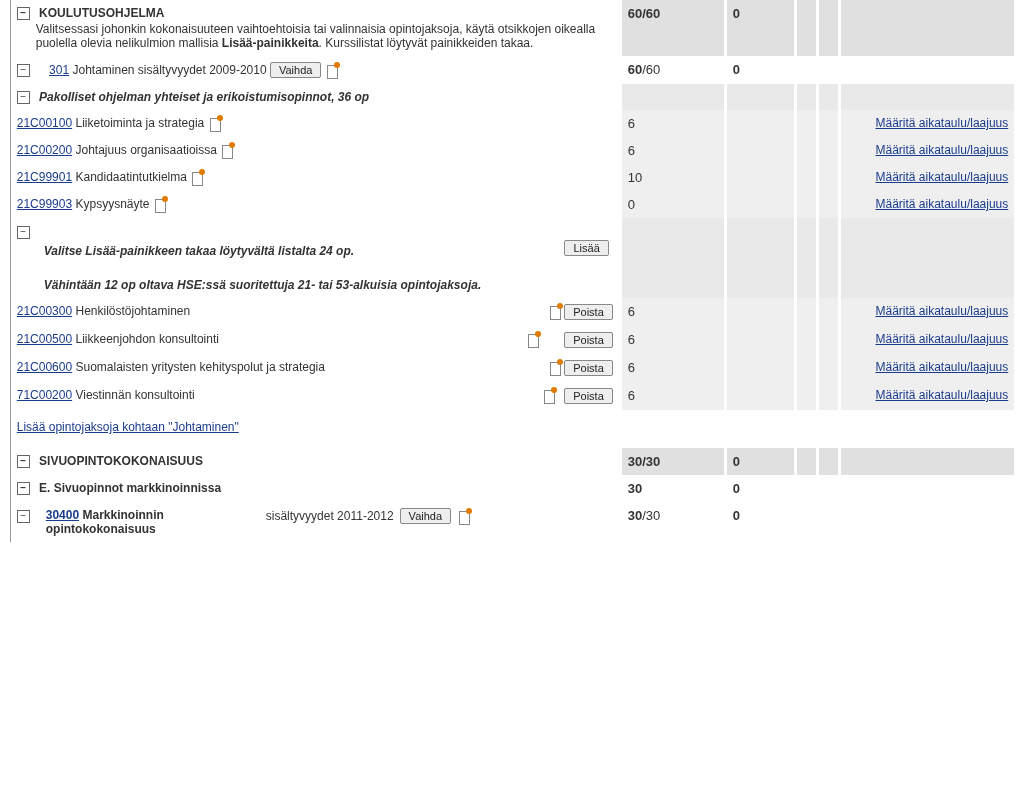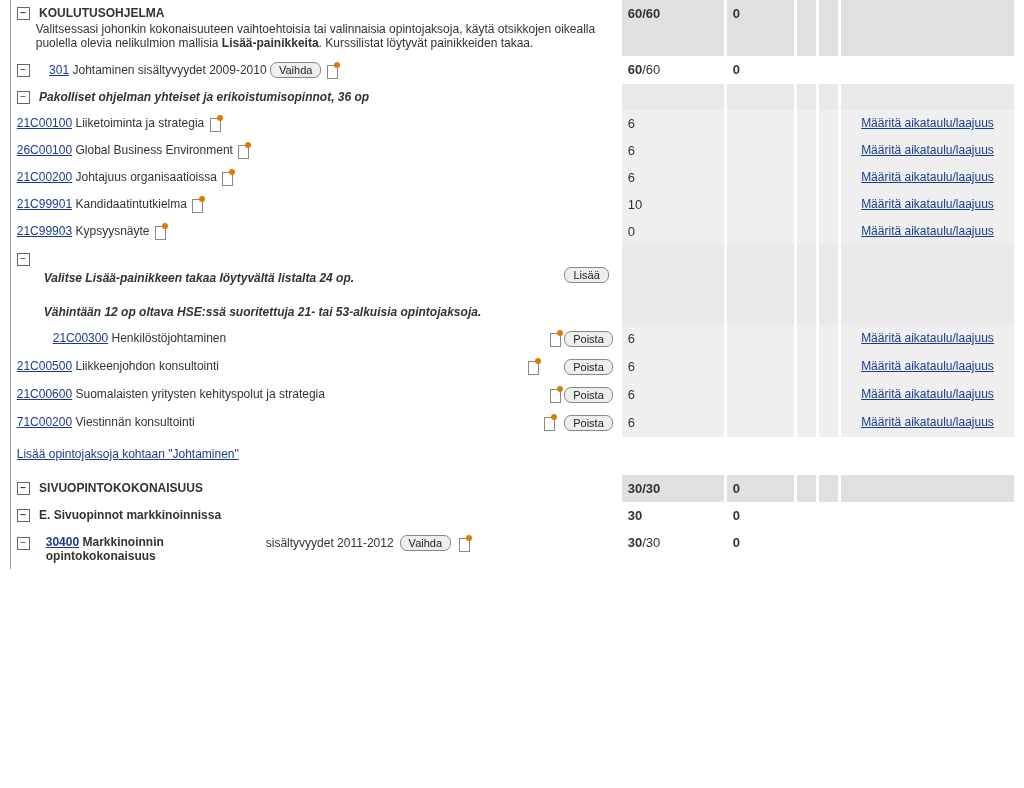--- a/index.html
+++ b/index.html
@@ -44,21 +44,21 @@
     text-decoration: underline;
   }
   .credits-em { font-weight: bold; }
   .btn {
     display: inline-block;
     border: 1px solid #888;
     background: #eee;
     padding: 1px 8px;
     font-family: inherit;
     font-size: 11px;
-    border-radius: 7px;
+    border-radius: 2px;
     cursor: pointer;
     color: #222;
   }
   .linkrow { padding-left: 84px; }
   .nowrap { white-space: nowrap; }
   .pl1  { padding-left: 28px; }
   .pl2  { padding-left: 50px; }
   .pl3  { padding-left: 76px; }
   .pl4  { padding-left: 96px; }
   .toggle {
@@ -81,21 +81,21 @@
     border:1px solid #888; background:#fff;
   }
   .note-icon::after{
     content:""; position:absolute; right:-1px; top:-1px; width:6px; height:6px;
     background:#e07b00; border-radius:50%;
   }
   .run-icon { font-size:12px; vertical-align:-1px; }
   .inline-group { display:flex; align-items:center; gap:6px; flex-wrap:wrap;}
   .course-code { font-weight: normal; }
   td.c-cred { font-size:13px; }
-  td.c-act { text-align:center; }
+  td.c-act { text-align:right; }
 </style>
 </head>
 <body>
 
 <table class="plan">
   <colgroup>
     <col class="c-main">
       <col class="c-cr1">
       <col class="c-cr2">
       <col class="c-gap1">
@@ -157,32 +157,20 @@
       <span class="note-icon"></span>
     </td>
     <td class="c-cred">6</td>
     <td></td>
         <td></td>
         <td></td>
     <td class="c-act"><a class="link nowrap" href="#">Määritä aikataulu/laajuus</a></td>
       </tr>
       <tr class="r-item">
     <td class="c1 pl4">
-      <a class="link course-code" href="#">26C00100</a>
-      <span> Global Business Environment </span>
-      <span class="note-icon"></span>
-    </td>
-    <td class="c-cred">6</td>
-    <td></td>
-        <td></td>
-        <td></td>
-    <td class="c-act"><a class="link nowrap" href="#">Määritä aikataulu/laajuus</a></td>
-      </tr>
-      <tr class="r-item">
-    <td class="c1 pl4">
       <a class="link course-code" href="#">21C00200</a>
       <span> Johtajuus organisaatioissa </span>
       <span class="note-icon"></span>
     </td>
     <td class="c-cred">6</td>
     <td></td>
         <td></td>
         <td></td>
     <td class="c-act"><a class="link nowrap" href="#">Määritä aikataulu/laajuus</a></td>
       </tr>
@@ -230,21 +218,21 @@
         <td></td>
         <td></td>
         <td></td>
         <td></td>
   </tr>
 
   </tbody>
     <tbody id="elective-courses">
       <tr class="r-item">
     <td class="c1 pl4">
-      <div style="display:flex; align-items:flex-start; margin-left:36px;">
+      <div style="display:flex; align-items:flex-start; ">
         <div style="flex:1;">
           <a class="link course-code" href="#">21C00300</a>
           <span> Henkilöstöjohtaminen</span>
         </div>
         <span class="note-icon"></span>
         <button class="btn">Poista</button>
       </div>
     </td>
     <td class="c-cred">6</td>
     <td></td>

